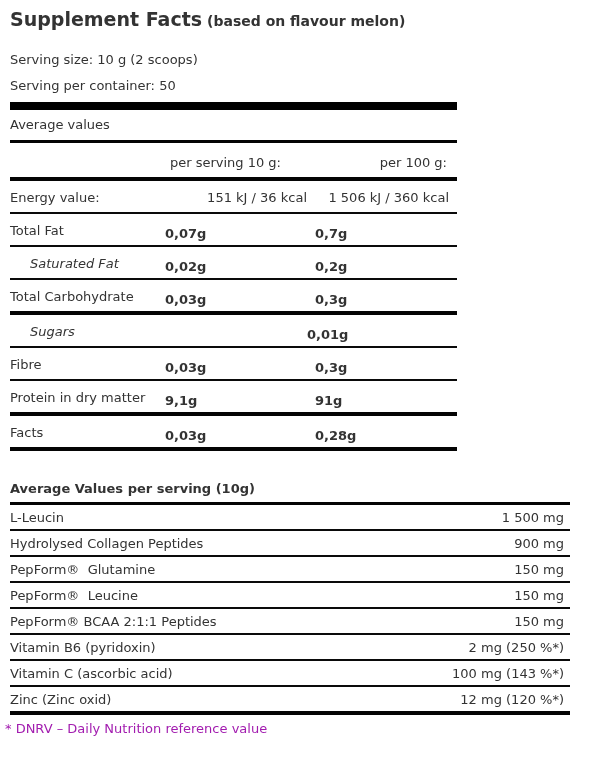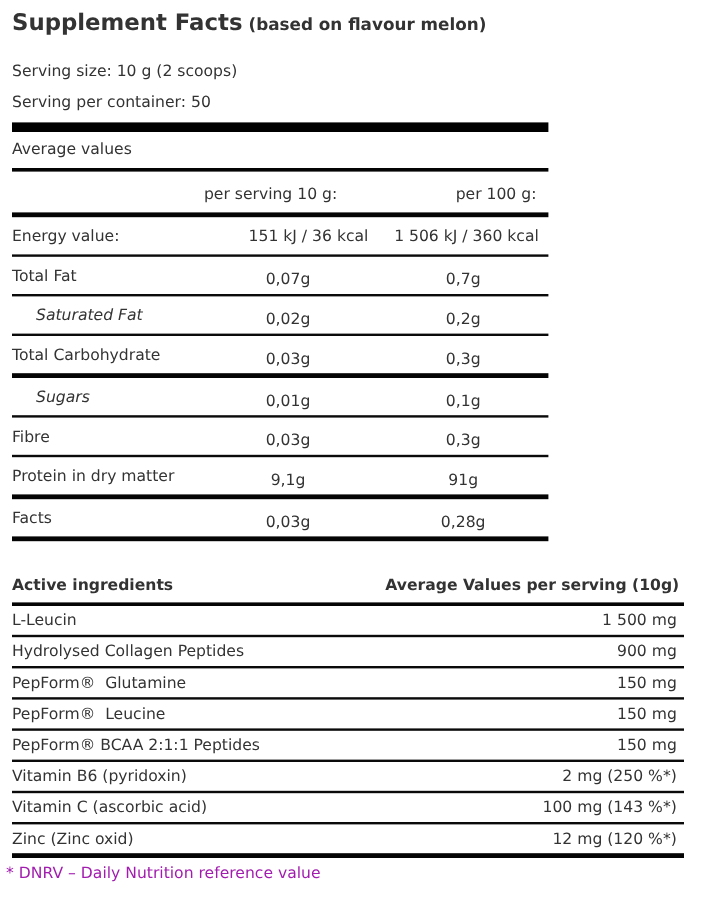--- a/index.html
+++ b/index.html
@@ -22,21 +22,21 @@
   .bar{height:8px;background:#000;}
   .avg-row{font-size:13px;line-height:15px;padding:7px 0 8px;border-bottom:3px solid #040404;}
   .cols{display:flex;font-size:13px;line-height:15px;padding:12px 0 7px;border-bottom:4px solid #040404;gap:24px;}
   .lbl{flex:1;}
   .c1{width:150px;}
   .c2{width:142px;}
   .cols .c1{text-align:right;}
   .cols .c2{text-align:right;padding-right:10px;}
   .row{display:flex;font-size:13px;line-height:15px;padding:9px 0 7px;border-bottom:2px solid #0a0a0a;}
   .row.thick{border-bottom-width:4px;border-bottom-color:#040404;}
-  .row .c1,.row .c2{text-align:center;font-weight:normal;position:relative;top:3px;}
+  .row .c1,.row .c2{text-align:left;font-weight:bold;position:relative;top:3px;}
   .row .c1{padding-left:18px;}
   .row.plainvals .c1,.row.plainvals .c2{text-align:right;font-weight:normal;position:static;top:0;}
   .row.plainvals .c1{padding-left:0;}
   .row.plainvals .c2{padding-right:8px;}
   .row.indent .lbl{padding-left:20px;font-style:italic;}
 
   
   .active{width:560px;margin-top:30px;}
   .ai-head{display:flex;font-size:13px;line-height:15px;font-weight:bold;padding-bottom:6px;border-bottom:3px solid #040404;}
   .ai-head .ai-val{padding-right:4px;}
@@ -89,21 +89,20 @@
 
     <div class="row thick">
       <div class="lbl">Total Carbohydrate</div>
       <div class="c1">0,03g</div>
       <div class="c2">0,3g</div>
     </div>
 
     <div class="row indent">
       <div class="lbl">Sugars</div>
       <div class="c1">0,01g</div>
-      <div class="c2">0,1g</div>
     </div>
 
     <div class="row">
       <div class="lbl">Fibre</div>
       <div class="c1">0,03g</div>
       <div class="c2">0,3g</div>
     </div>
 
     <div class="row thick">
       <div class="lbl">Protein in dry matter</div>
@@ -113,21 +112,20 @@
 
     <div class="row thick">
       <div class="lbl">Facts</div>
       <div class="c1">0,03g</div>
       <div class="c2">0,28g</div>
     </div>
   </div>
 
   <div class="active">
     <div class="ai-head">
-      <div class="ai-lbl">Active ingredients</div>
       <div class="ai-val">Average Values per serving (10g)</div>
     </div>
 
     <div class="ai-row">
       <div class="ai-lbl">L-Leucin</div>
       <div class="ai-val">1 500 mg</div>
     </div>
     <div class="ai-row">
       <div class="ai-lbl">Hydrolysed Collagen Peptides</div>
       <div class="ai-val">900 mg</div>

